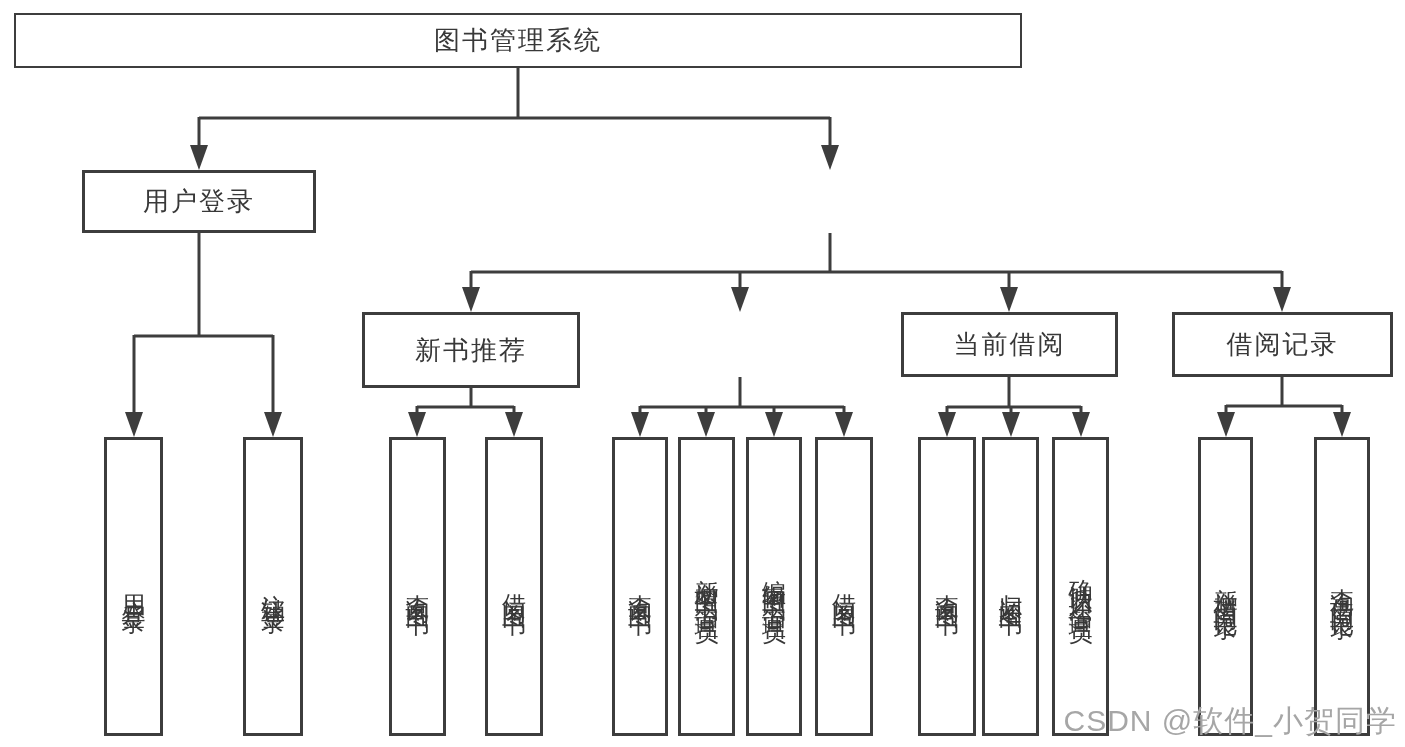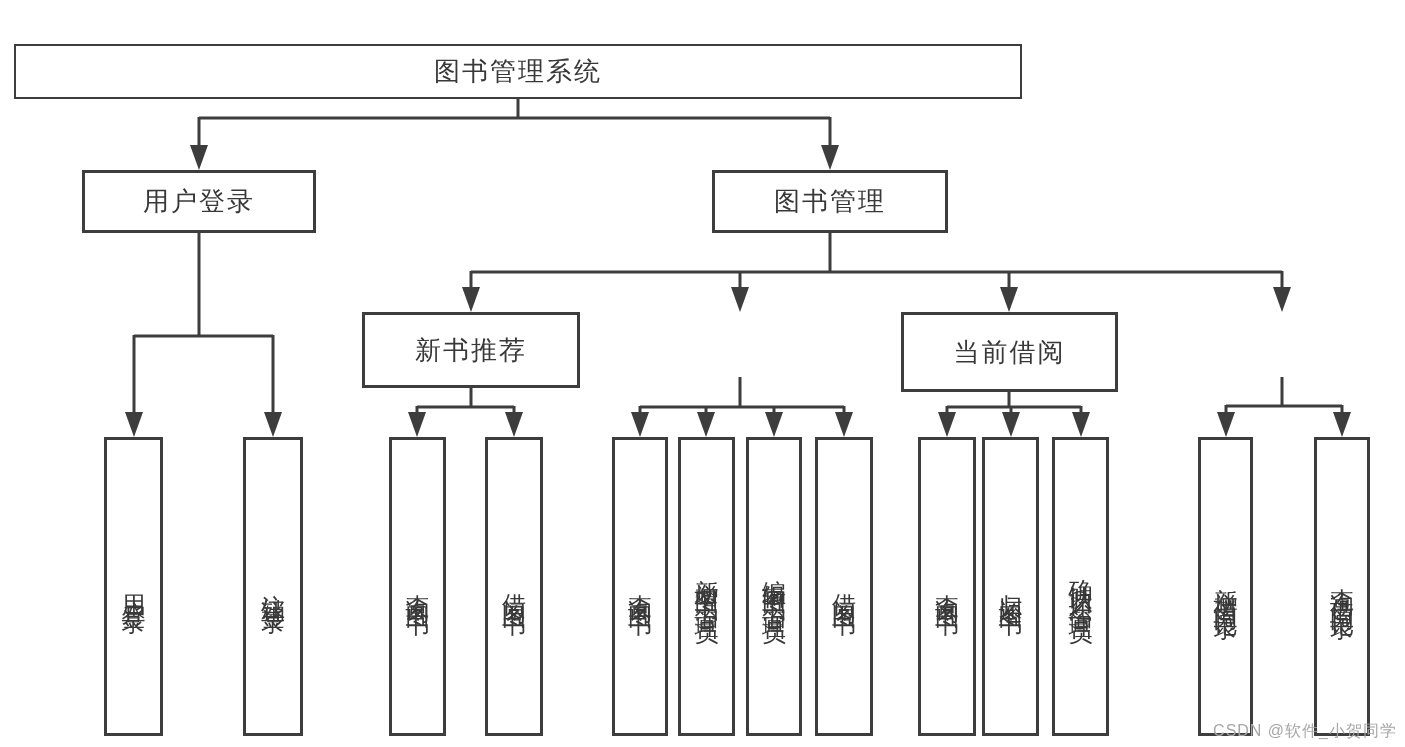--- a/index.html
+++ b/index.html
@@ -10,29 +10,29 @@
   }
   .stage { position:absolute; left:0; top:0; width:1405px; height:747px; }
   svg.connectors { position:absolute; left:0; top:0; z-index:0; }
   .node {
     position:absolute; box-sizing:border-box;
     background:#ffffff; border:3px solid #3d3d3d;
     display:flex; align-items:center; justify-content:center;
     color:#383838; font-size:26px; letter-spacing:2px;
     z-index:1; white-space:nowrap;
   }
-  .node.root { border-width:2px;margin-top:31px; }
+  .node.root { border-width:2px; }
   .node.leaf .vtext {
     writing-mode:vertical-rl; text-orientation:mixed;
     font-size:24px; letter-spacing:6px; line-height:1;
     white-space:normal;
   }
   .watermark {
     position:absolute; right:8px; bottom:5px; z-index:5;
-    font-size:16px; letter-spacing:1px; color:#a6a6a6;
+    font-size:30px; letter-spacing:1px; color:#a6a6a6;
   }
 </style>
 </head>
 <body>
 
 <div class="stage">
 
   <svg class="connectors" width="1405" height="747" viewBox="0 0 1405 747">
     <g stroke="#3d3d3d" stroke-width="3" fill="none">
 
@@ -95,24 +95,24 @@
       <polygon points="1002,412 1020,412 1011,437"></polygon>
       <polygon points="1072,412 1090,412 1081,437"></polygon>
       <polygon points="1217,412 1235,412 1226,437"></polygon>
       <polygon points="1333,412 1351,412 1342,437"></polygon>
     </g>
   </svg>
 
   <div class="node root" style="left:14px;top:13px;width:1008px;height:55px">图书管理系统</div>
 
   <div class="node" style="left:82px;top:170px;width:234px;height:63px">用户登录</div>
-  <div class="node" style="left:712px;top:170px;width:236px;height:63px">图书管理</div>
 
   <div class="node" style="left:362px;top:312px;width:218px;height:76px">新书推荐</div>
-  <div class="node" style="left:901px;top:312px;width:217px;height:80px">当前借阅</div>
+  <div class="node" style="left:901px;top:312px;width:217px;height:65px">当前借阅</div>
+  <div class="node" style="left:1172px;top:312px;width:221px;height:65px">借阅记录</div>
 
   <div class="node leaf" style="left:104px;top:437px;width:59px;height:299px">
     <span class="vtext">用户登录</span>
   </div>
   <div class="node leaf" style="left:243px;top:437px;width:60px;height:299px">
     <span class="vtext">注销登录</span>
   </div>
   <div class="node leaf" style="left:389px;top:437px;width:57px;height:299px">
     <span class="vtext">查询图书</span>
   </div>

